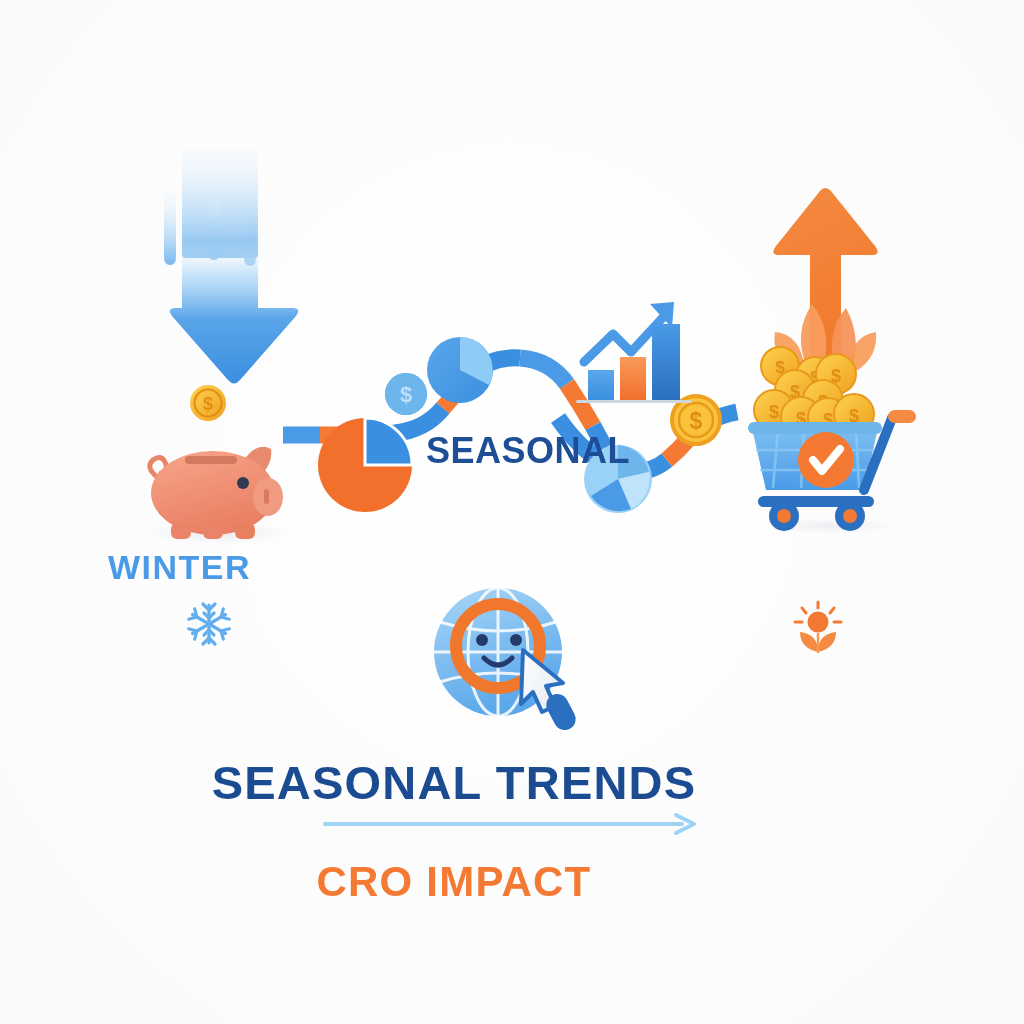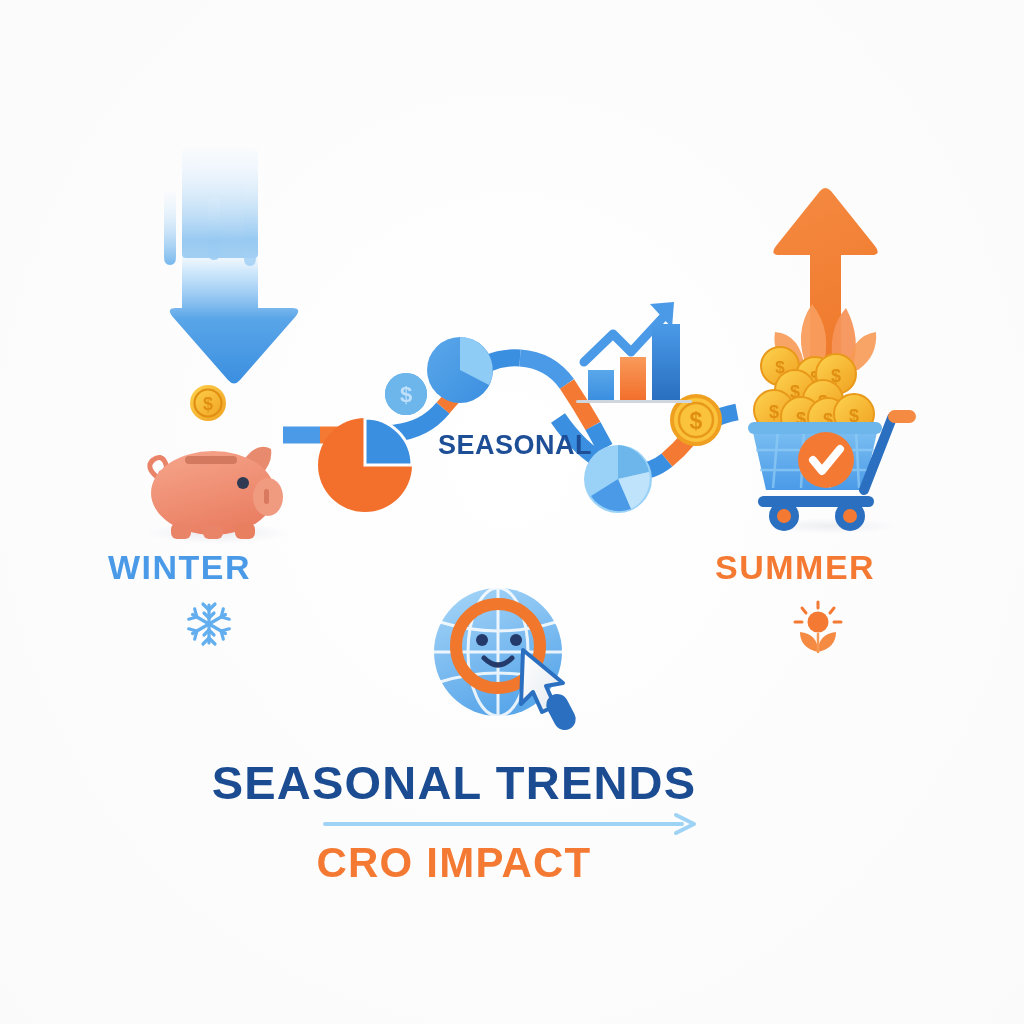--- a/index.html
+++ b/index.html
@@ -29,22 +29,22 @@
     font-size: 34px; color: #4a9ae8;
   }
   #summer-label {
     left: 715px; top: 548px; width: 200px;
     font-size: 34px; color: #f47a33;
   }
 
   
   #seasonal-wave-label {
     left: 400px; top: 430px; width: 230px;
-    text-align: center;
-    font-size: 27px; font-weight: bold;
+    text-align: right;
+    font-size: 36px; font-weight: bold;
     letter-spacing: 0.5px;
     color: #1d4e96;
     white-space: nowrap;
   }
 
   
   #title-block {
     left: 0; top: 758px; width: 908px;
     text-align: center;
   }
@@ -52,21 +52,21 @@
     font-size: 47px; font-weight: bold;
     letter-spacing: 1.2px;
     color: #1b4b91;
     line-height: 1.05;
   }
   #title-sub {
     font-size: 42px; font-weight: bold;
     letter-spacing: 1.2px;
     color: #f47a33;
     line-height: 1.05;
-    margin-top: 0;
+    margin-top: 19px;
   }
   #title-divider {
     width: 1024px; height: 26px; margin: 4px 0 0 0;
   }
 </style>
 </head>
 <body>
 
 <div id="stage">
 
@@ -363,21 +363,20 @@
       <circle cx="110" cy="178" r="15" fill="#2a6fc0"></circle>
       <circle cx="110" cy="178" r="7" fill="#f47a33"></circle>
 
       <g>
         <circle cx="86" cy="122" r="28" fill="#f47a33"></circle>
         <path d="M73 122 l9 11 l18 -22" fill="none" stroke="#ffffff" stroke-width="8" stroke-linecap="round" stroke-linejoin="round"></path>
       </g>
     </svg>
   </div>
 
-  <div class="abs season-label" id="summer-label">SUMMER</div>
 
   <div class="abs" style="left:790px; top:600px; width:56px; height:56px;">
     <svg width="56" height="56" viewBox="0 0 56 56">
       <g stroke="#f47a33" stroke-width="3" stroke-linecap="round">
         <line x1="28" y1="2" x2="28" y2="8"></line>
         <line x1="12" y1="8" x2="16" y2="13"></line>
         <line x1="44" y1="8" x2="40" y2="13"></line>
         <line x1="5" y1="22" x2="12" y2="22"></line>
         <line x1="51" y1="22" x2="44" y2="22"></line>
       </g>

